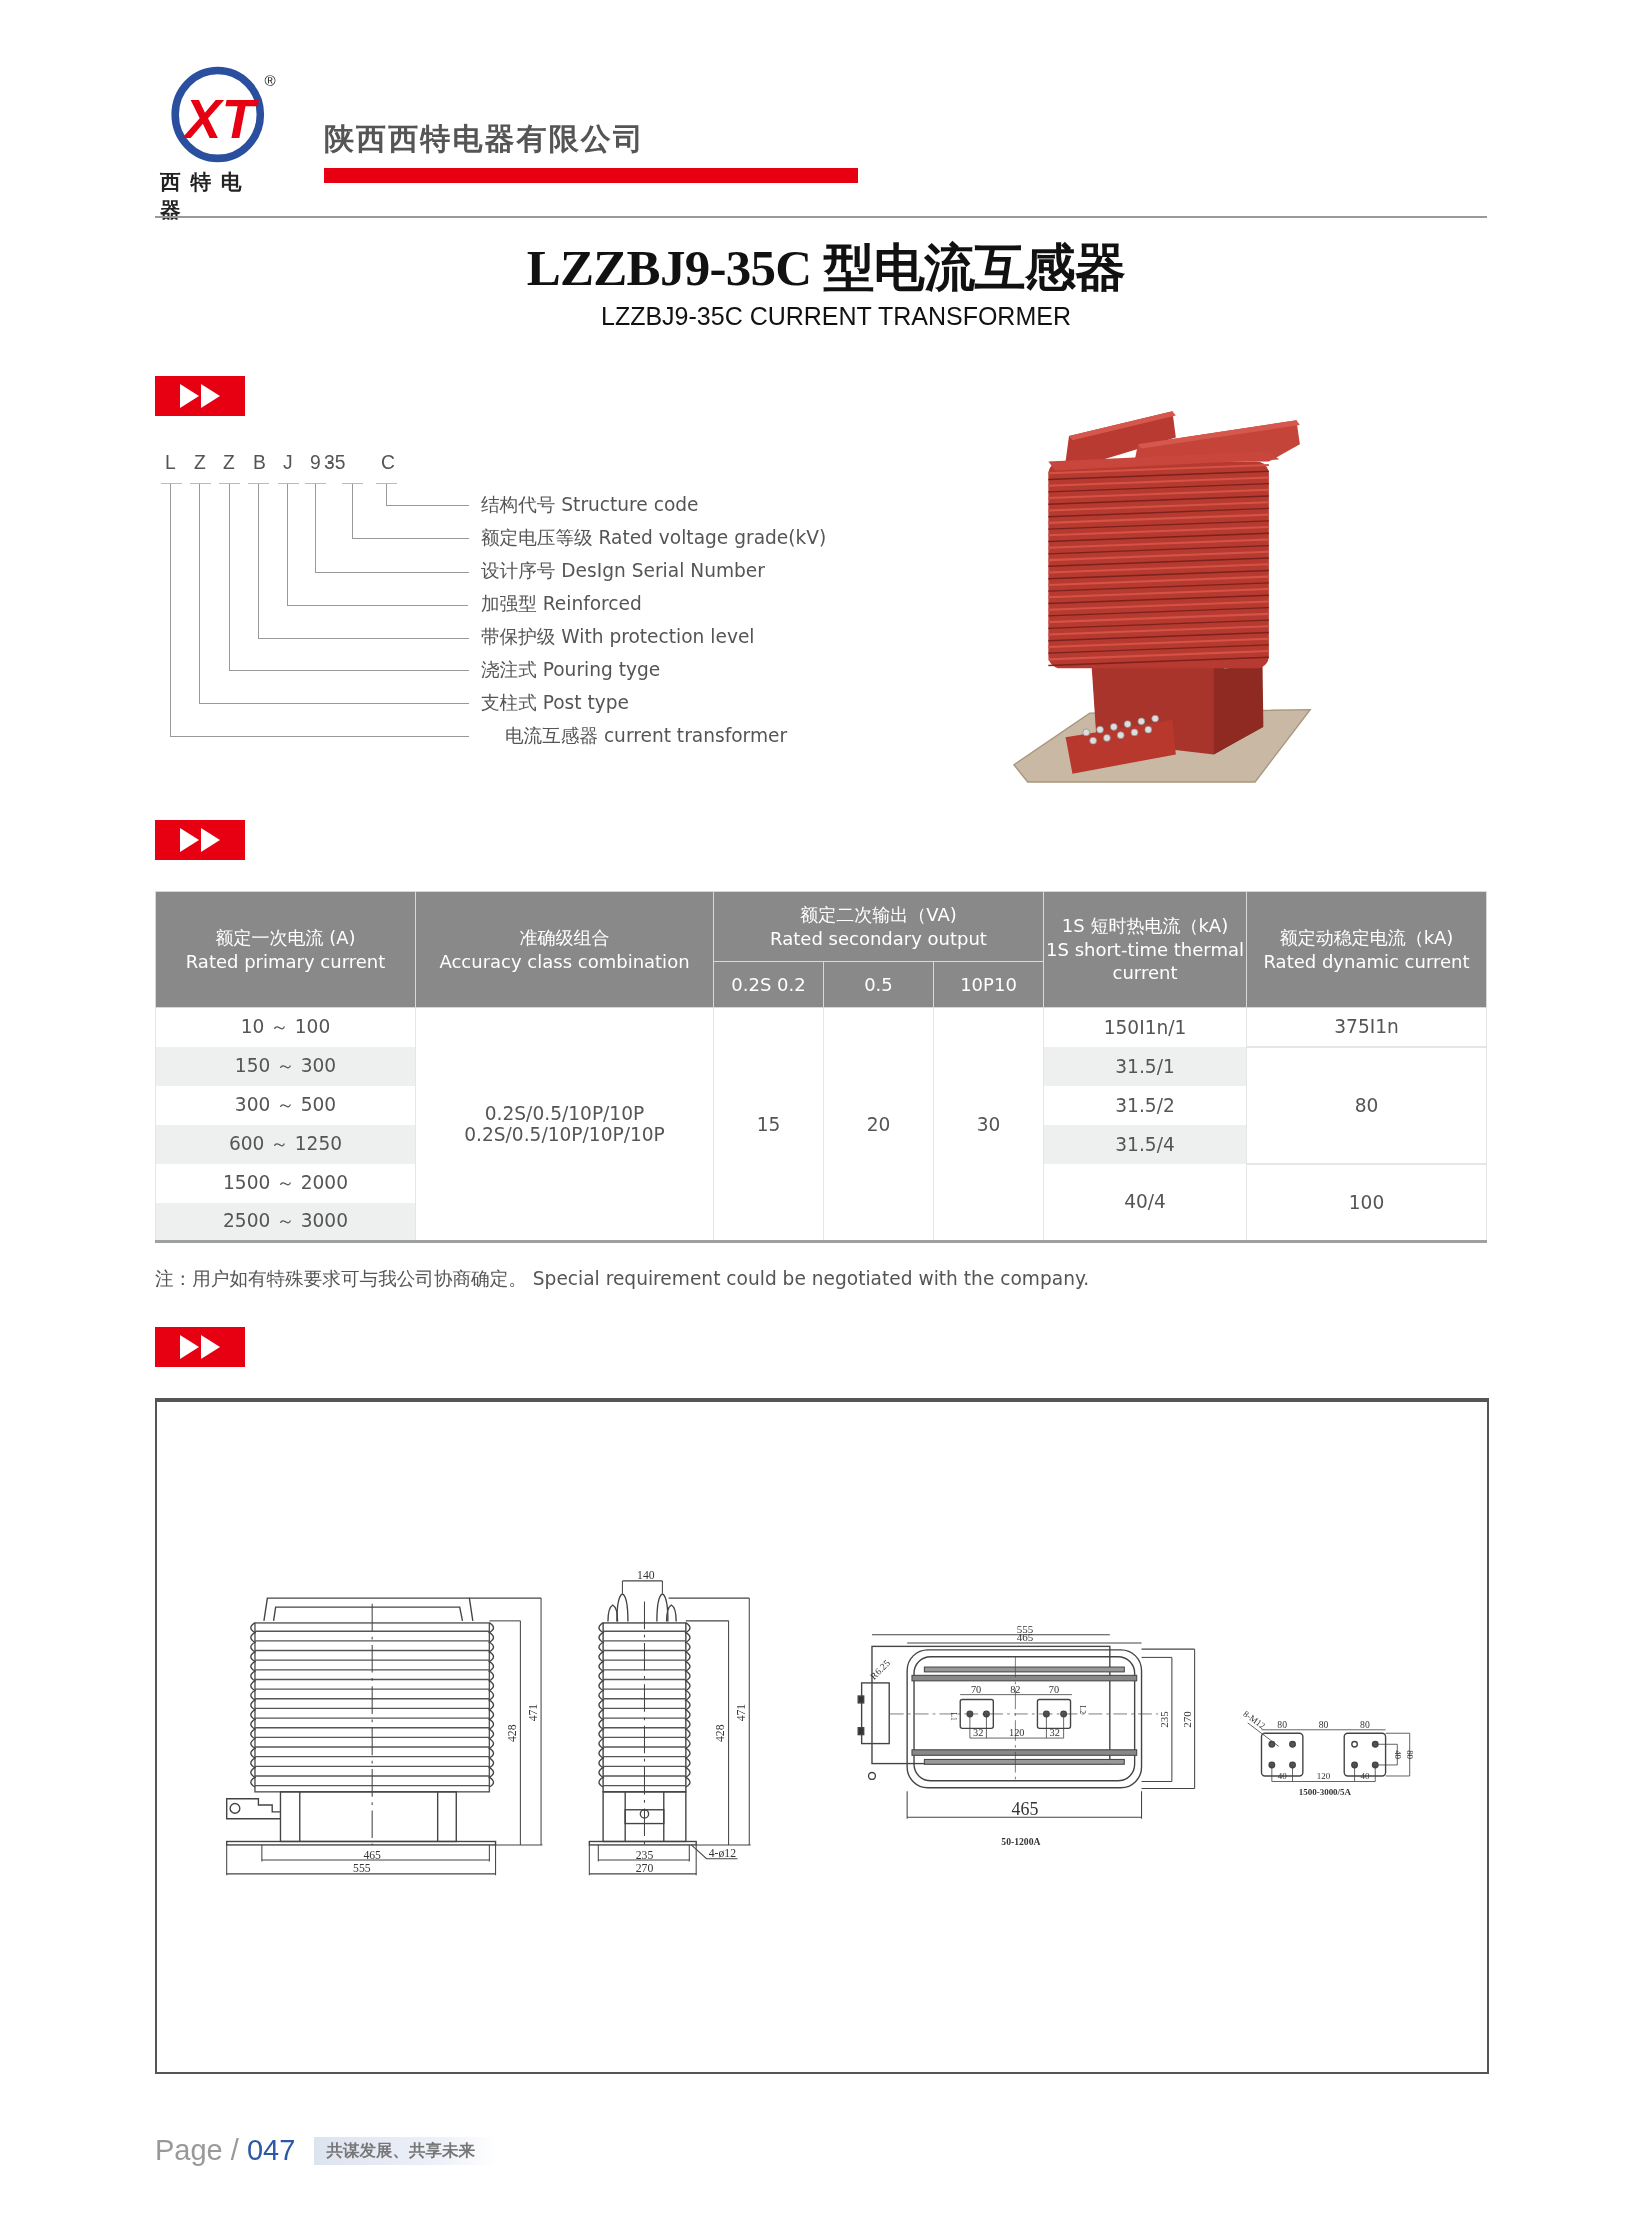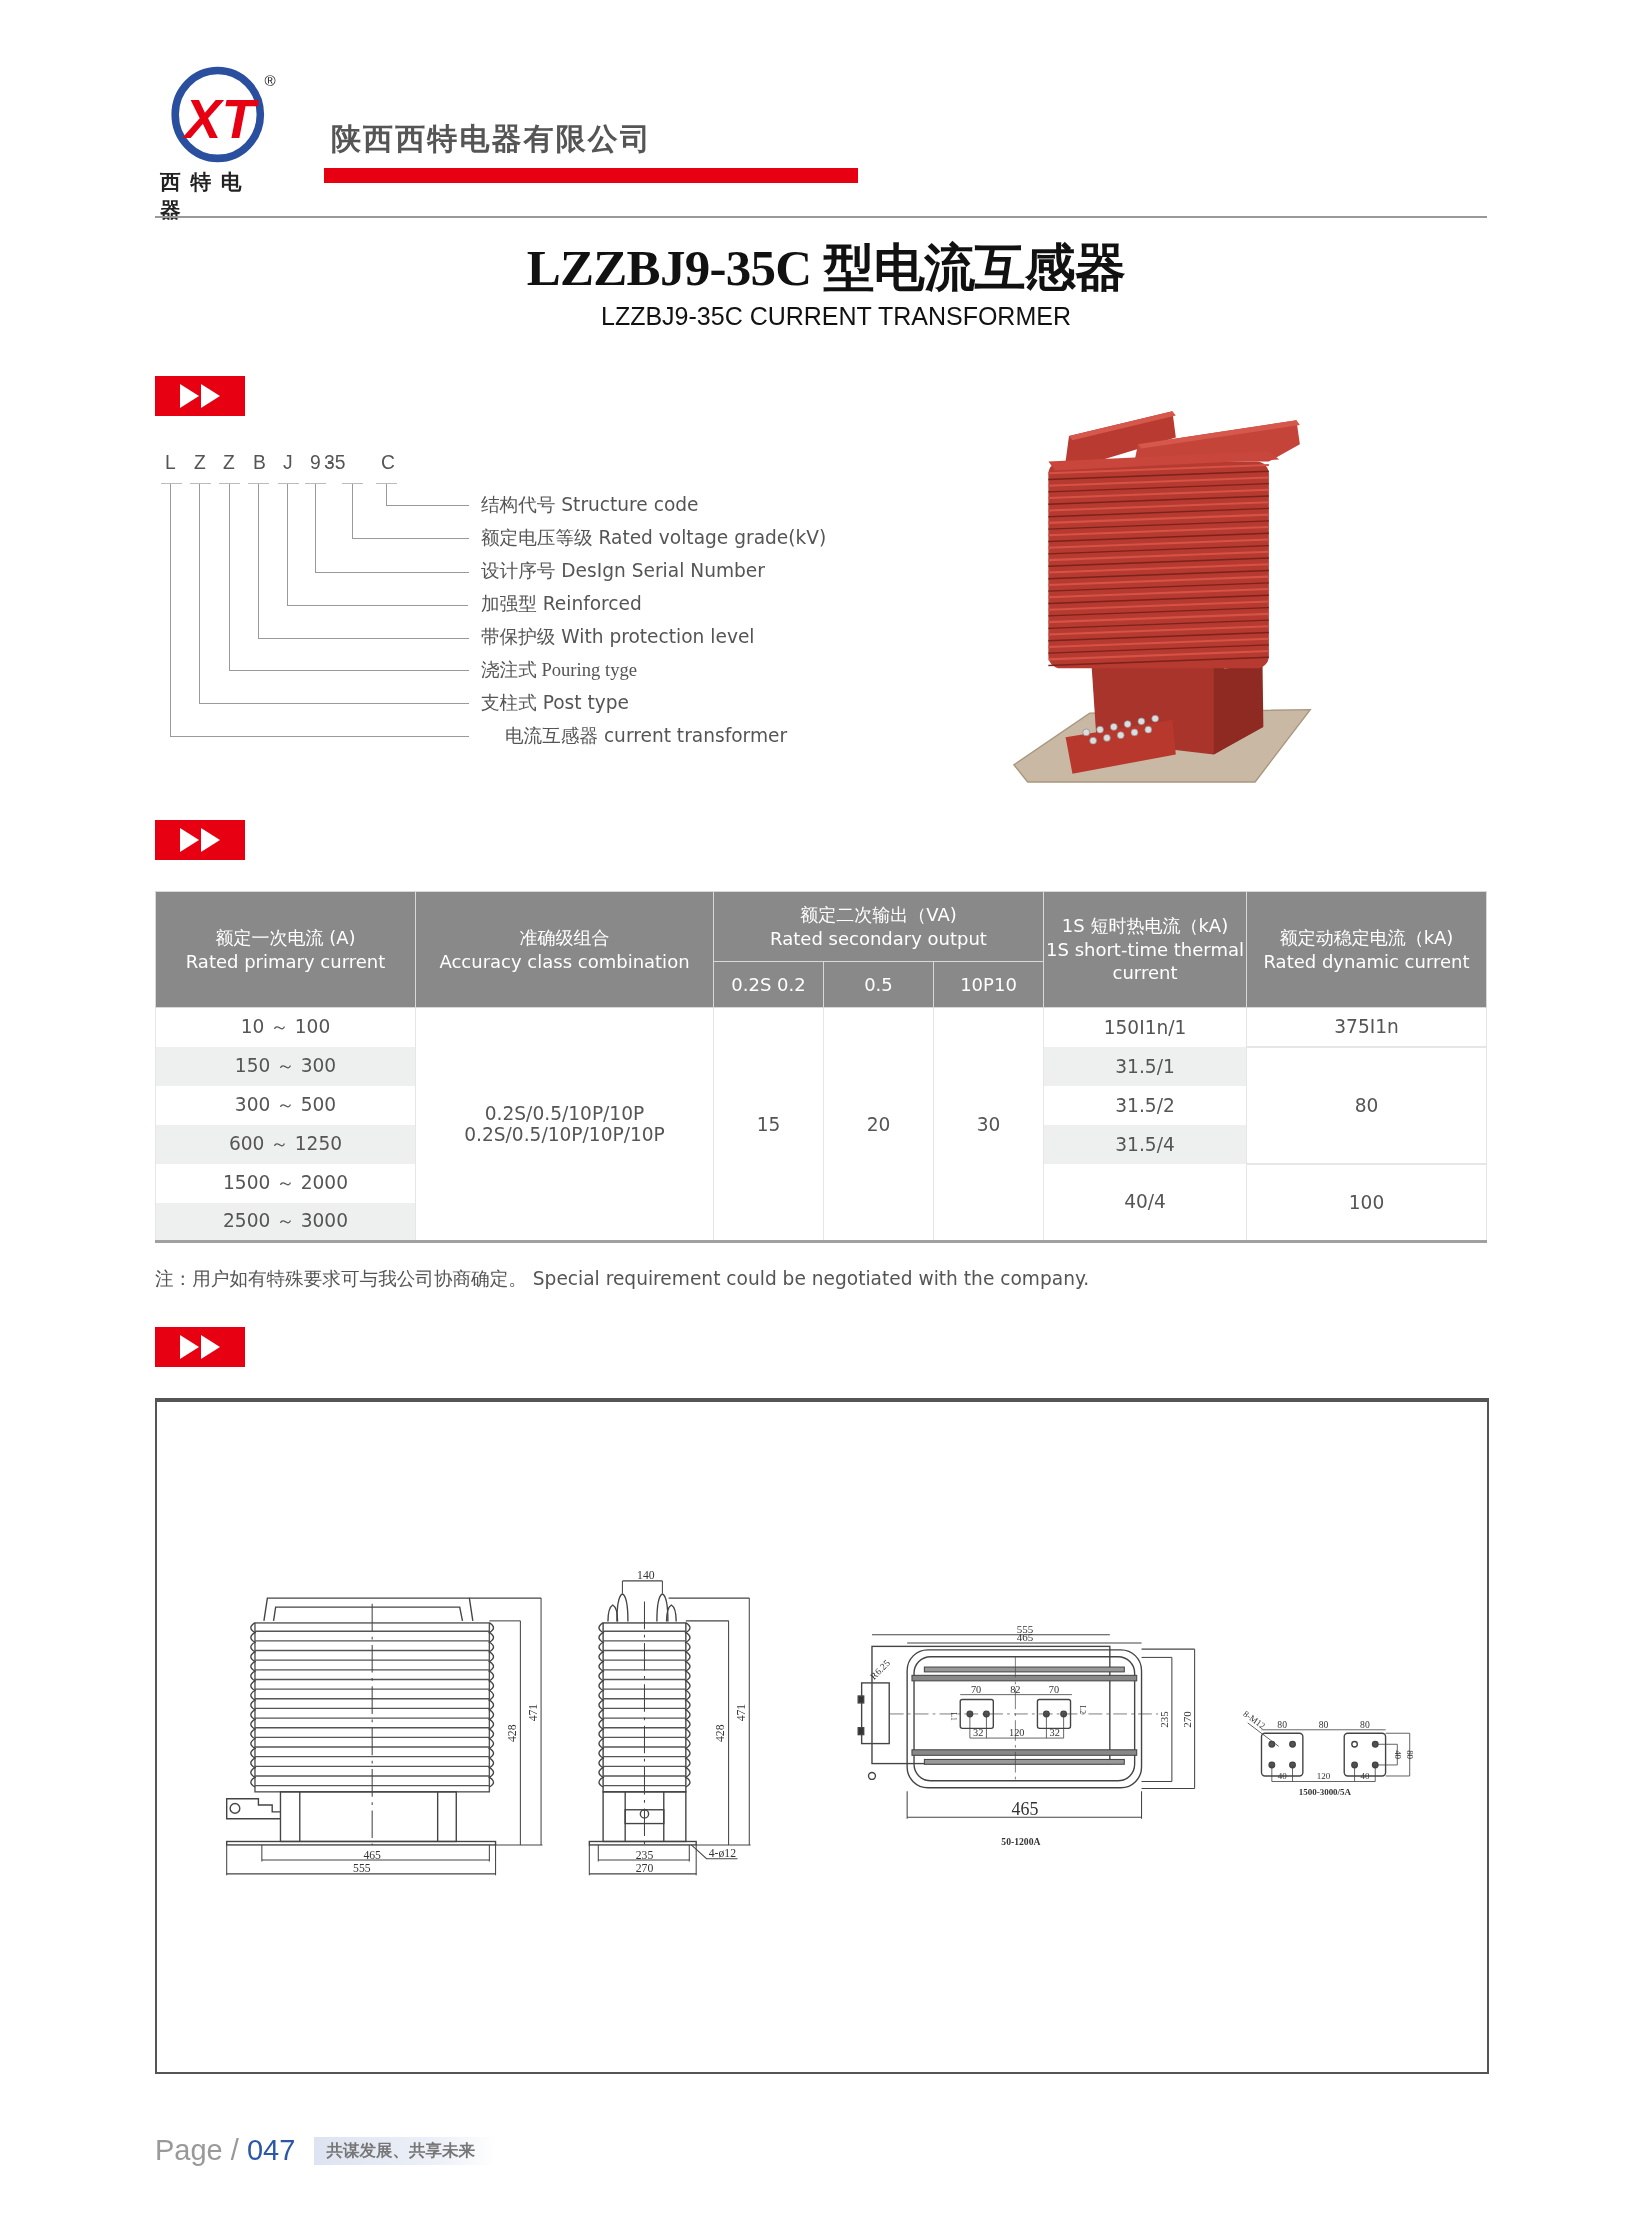--- a/index.html
+++ b/index.html
@@ -3,21 +3,21 @@
 <meta charset="utf-8">
 <style>
   * { box-sizing: border-box; margin: 0; padding: 0; }
   html, body { width: 1652px; height: 2227px; background: #ffffff; overflow: hidden; }
   body { position: relative; font-family: "DejaVu Sans", "Liberation Sans", sans-serif; color: #333; }
   .abs { position: absolute; }
 
   
   .logo { left: 164px; top: 65px; width: 124px; height: 131px; }
   .logo-caption { left: 160px; top: 168px; width: 117px; font-size: 20.7px; font-weight: bold; color: #222; letter-spacing: 9.7px; }
-  .company { left: 324px; top: 119px; font-size: 30px; font-weight: bold; color: #555; letter-spacing: 2.1px; margin-left: 7px; }
+  .company { left: 324px; top: 119px; font-size: 30px; font-weight: bold; color: #555; letter-spacing: 2.1px; }
   .red-bar { left: 324px; top: 168px; width: 534px; height: 15px; background: #e60012; }
   .hdr-line { left: 155px; top: 216px; width: 1332px; height: 2.1px; background: #999; }
 
   
   .title { left: 0; top: 234px; width: 1652px; text-align: center; font-family: "Liberation Serif", "DejaVu Serif", serif; font-size: 51px; font-weight: bold; color: #111; letter-spacing: -0.7px; }
   .subtitle { left: 0; top: 302px; width: 1652px; text-align: center; font-family: "Liberation Sans", sans-serif; font-size: 25px; color: #111; padding-left: 20px; }
 
   
   .sec { height: 40px; display: flex; align-items: stretch; }
   .sec .red { width: 90px; background: #e60012; display: flex; align-items: center; justify-content: center; gap: 2.8px; }
@@ -123,21 +123,21 @@
 <div class="abs hline" style="left:199px; top:703px; width:270px;"></div>
 
 <div class="abs vline" style="left:170px; top:484px; height:252px;"></div>
 <div class="abs hline" style="left:170px; top:736px; width:299px;"></div>
 
 <div class="abs meaning" style="left:481px; top:492px;">结构代号 Structure code</div>
 <div class="abs meaning" style="left:481px; top:525px;">额定电压等级 Rated voltage grade(kV)</div>
 <div class="abs meaning" style="left:481px; top:558px;">设计序号 DesIgn Serial Number</div>
 <div class="abs meaning" style="left:481px; top:591px;">加强型 Reinforced</div>
 <div class="abs meaning" style="left:481px; top:624px;">带保护级 With protection level</div>
-<div class="abs meaning" style="left:481px; top:657px;font-family:Liberation Serif, serif;">浇注式 Pouring tyge</div>
+<div class="abs meaning" style="left:481px; top:657px;">浇注式 Pouring tyge</div>
 <div class="abs meaning" style="left:481px; top:690px;">支柱式 Post type</div>
 <div class="abs meaning" style="left:481px; top:723px;margin-left:24px;">电流互感器 current transformer</div>
 
 <div class="abs photo" title="LZZBJ9-35C current transformer (red epoxy, ribbed body)">
   <svg width="317" height="393" viewBox="0 0 460 570">
 
     <polygon points="10,535 120,460 440,455 360,560 30,560" fill="#c9b9a4" stroke="#a8987f" stroke-width="2"></polygon>
 
     <polygon points="120,350 360,335 370,480 300,520 130,500" fill="#a8342b"></polygon>
     <polygon points="300,340 370,330 372,480 300,520" fill="#8e2a22"></polygon>

